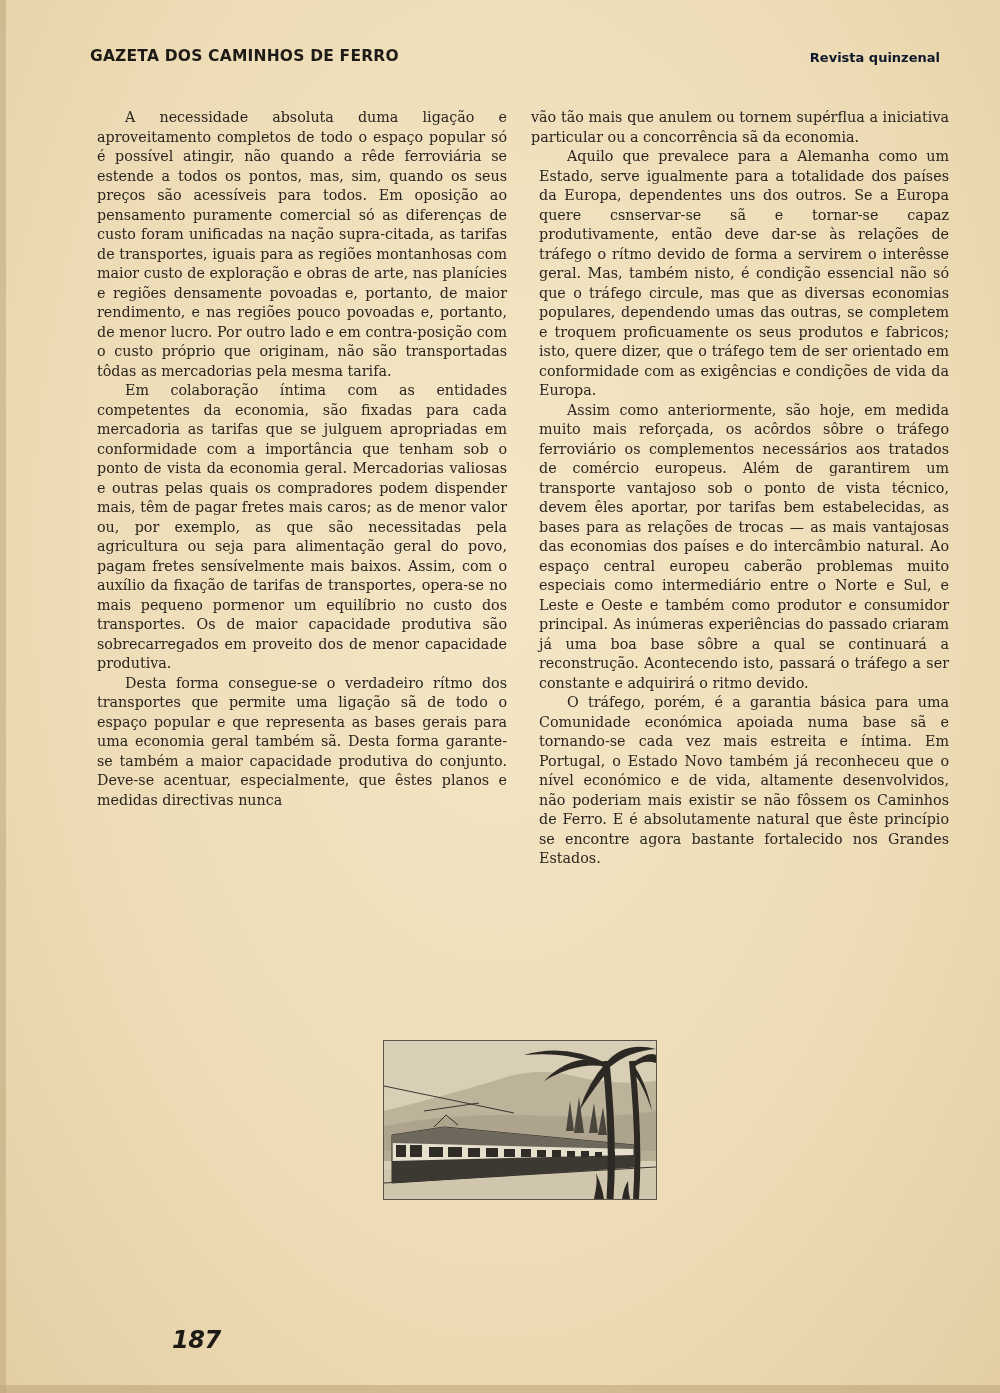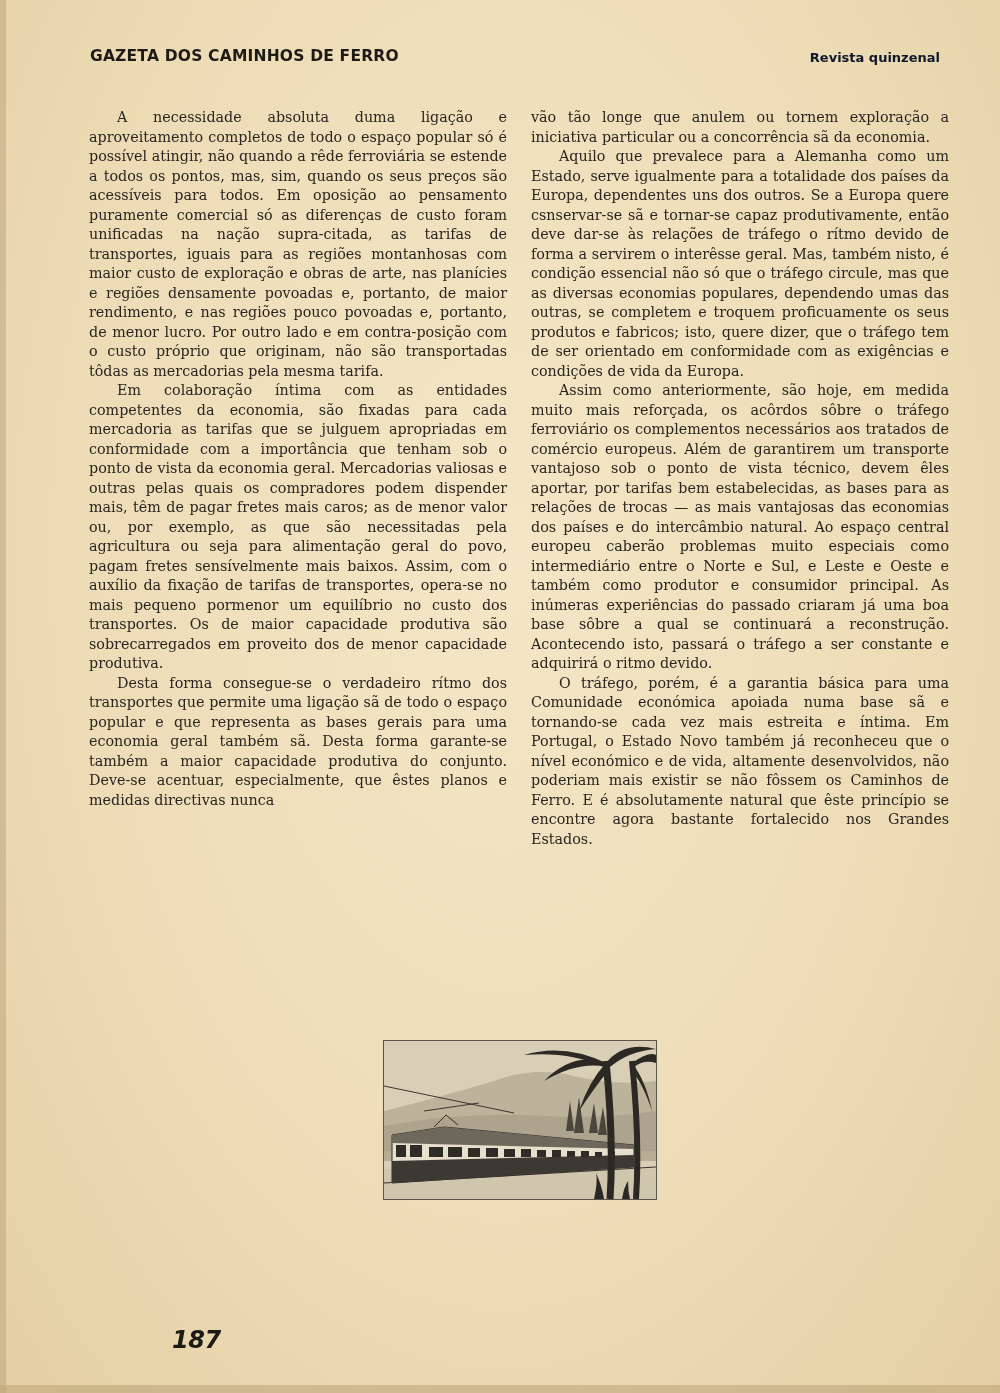--- a/index.html
+++ b/index.html
@@ -26,21 +26,21 @@
   }
 
   .column {
     position: absolute; top: 108px; width: 418px;
     font-size: 14.3px; line-height: 19.5px;
     text-align: justify; hyphens: manual;
   }
   .col-left { left: 89px; }
   .col-right { left: 531px; }
   .column p { margin: 0; text-indent: 0; }
-  .column p.indent { text-indent: 28px; }
+  .column p.indent { text-indent: 28px; margin-left: 8px; }
 
   .illustration {
     position: absolute; left: 383px; top: 1040px; width: 272px; height: 158px;
     background: #d8ccb1; border: 1px solid #5a544a; overflow: hidden;
   }
   .illustration svg { display: block; width: 100%; height: 100%; }
 
   .page-number {
     position: absolute; left: 172px; top: 1326px;
     font-family: "DejaVu Sans", sans-serif; font-style: italic; font-weight: bold;
@@ -58,21 +58,21 @@
   <span class="subtitle">Revista quinzenal</span>
 </div>
 
 <div class="column col-left">
   <p class="indent">A necessidade absoluta duma ligação e aproveitamento completos de todo o espaço popular só é possível atingir, não quando a rêde ferroviária se estende a todos os pontos, mas, sim, quando os seus preços são acessíveis para todos. Em oposição ao pensamento puramente comercial só as diferenças de custo foram unificadas na nação supra-citada, as tarifas de transportes, iguais para as regiões montanhosas com maior custo de exploração e obras de arte, nas planícies e regiões densamente povoadas e, portanto, de maior rendimento, e nas regiões pouco povoadas e, portanto, de menor lucro. Por outro lado e em contra-posição com o custo próprio que originam, não são transportadas tôdas as mercadorias pela mesma tarifa.</p>
   <p class="indent">Em colaboração íntima com as entidades competentes da economia, são fixadas para cada mercadoria as tarifas que se julguem apropriadas em conformidade com a importância que tenham sob o ponto de vista da economia geral. Mercadorias valiosas e outras pelas quais os compradores podem dispender mais, têm de pagar fretes mais caros; as de menor valor ou, por exemplo, as que são necessitadas pela agricultura ou seja para alimentação geral do povo, pagam fretes sensívelmente mais baixos. Assim, com o auxílio da fixação de tarifas de transportes, opera-se no mais pequeno pormenor um equilíbrio no custo dos transportes. Os de maior capacidade produtiva são sobrecarregados em proveito dos de menor capacidade produtiva.</p>
   <p class="indent">Desta forma consegue-se o verdadeiro rítmo dos transportes que permite uma ligação sã de todo o espaço popular e que representa as bases gerais para uma economia geral também sã. Desta forma garante-se também a maior capacidade produtiva do conjunto. Deve-se acentuar, especialmente, que êstes planos e medidas directivas nunca</p>
 </div>
 
 <div class="column col-right">
-  <p>vão tão longe que anulem ou tornem exploração a iniciativa particular ou a concorrência sã da economia.</p>
+  <p>vão tão mais que anulem ou tornem supérflua a iniciativa particular ou a concorrência sã da economia.</p>
   <p class="indent">Aquilo que prevalece para a Alemanha como um Estado, serve igualmente para a totalidade dos países da Europa, dependentes uns dos outros. Se a Europa quere csnservar-se sã e tornar-se capaz produtivamente, então deve dar-se às relações de tráfego o rítmo devido de forma a servirem o interêsse geral. Mas, também nisto, é condição essencial não só que o tráfego circule, mas que as diversas economias populares, dependendo umas das outras, se completem e troquem proficuamente os seus produtos e fabricos; isto, quere dizer, que o tráfego tem de ser orientado em conformidade com as exigências e condições de vida da Europa.</p>
   <p class="indent">Assim como anteriormente, são hoje, em medida muito mais reforçada, os acôrdos sôbre o tráfego ferroviário os complementos necessários aos tratados de comércio europeus. Além de garantirem um transporte vantajoso sob o ponto de vista técnico, devem êles aportar, por tarifas bem estabelecidas, as bases para as relações de trocas — as mais vantajosas das economias dos países e do intercâmbio natural. Ao espaço central europeu caberão problemas muito especiais como intermediário entre o Norte e Sul, e Leste e Oeste e também como produtor e consumidor principal. As inúmeras experiências do passado criaram já uma boa base sôbre a qual se continuará a reconstrução. Acontecendo isto, passará o tráfego a ser constante e adquirirá o ritmo devido.</p>
   <p class="indent">O tráfego, porém, é a garantia básica para uma Comunidade económica apoiada numa base sã e tornando-se cada vez mais estreita e íntima. Em Portugal, o Estado Novo também já reconheceu que o nível económico e de vida, altamente desenvolvidos, não poderiam mais existir se não fôssem os Caminhos de Ferro. E é absolutamente natural que êste princípio se encontre agora bastante fortalecido nos Grandes Estados.</p>
 </div>
 
 <div class="illustration">
   <svg viewBox="0 0 272 158" preserveAspectRatio="none">
     <rect x="0" y="0" width="272" height="158" fill="#d9cfb6"></rect>
 
     <path d="M0 70 Q60 55 110 40 Q150 25 190 35 Q230 45 272 40 L272 110 L0 110 Z" fill="#bdb29a"></path>

